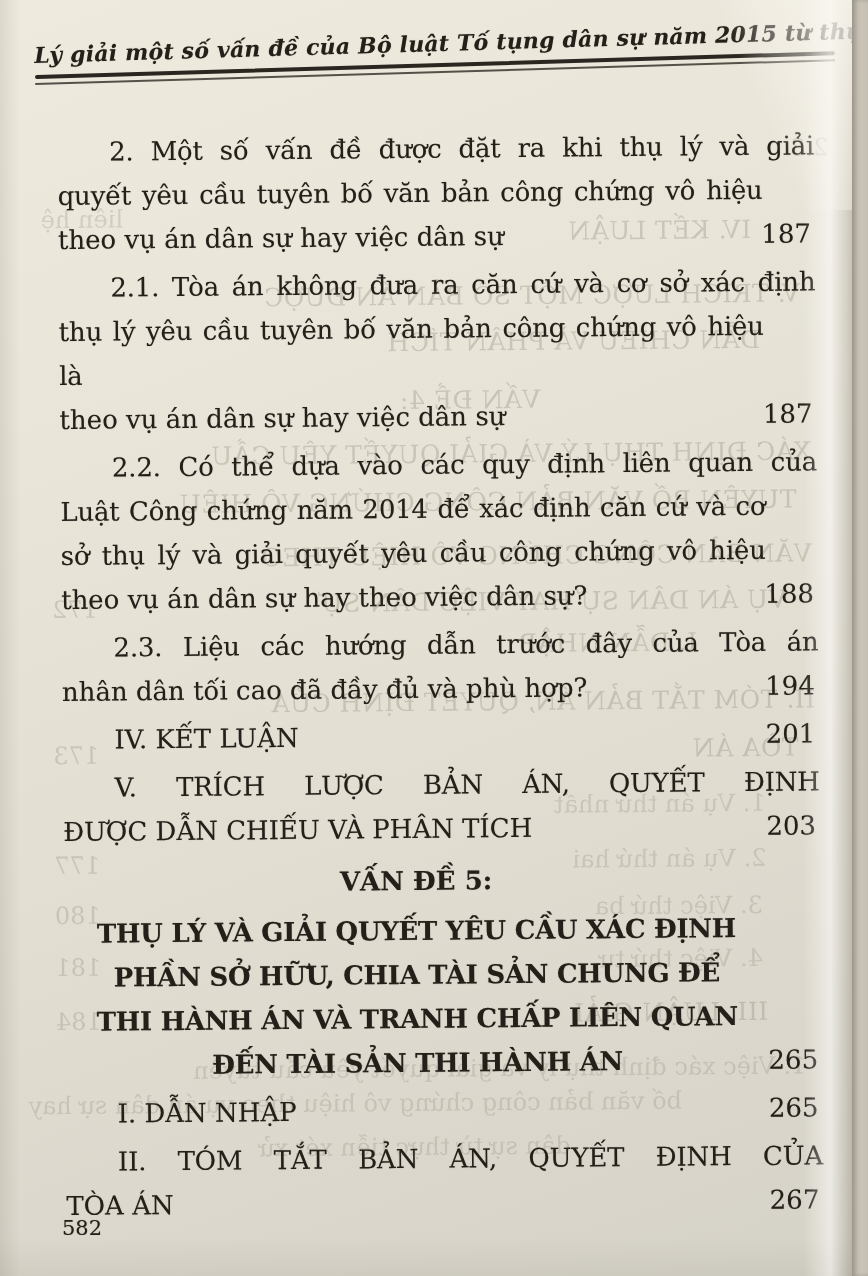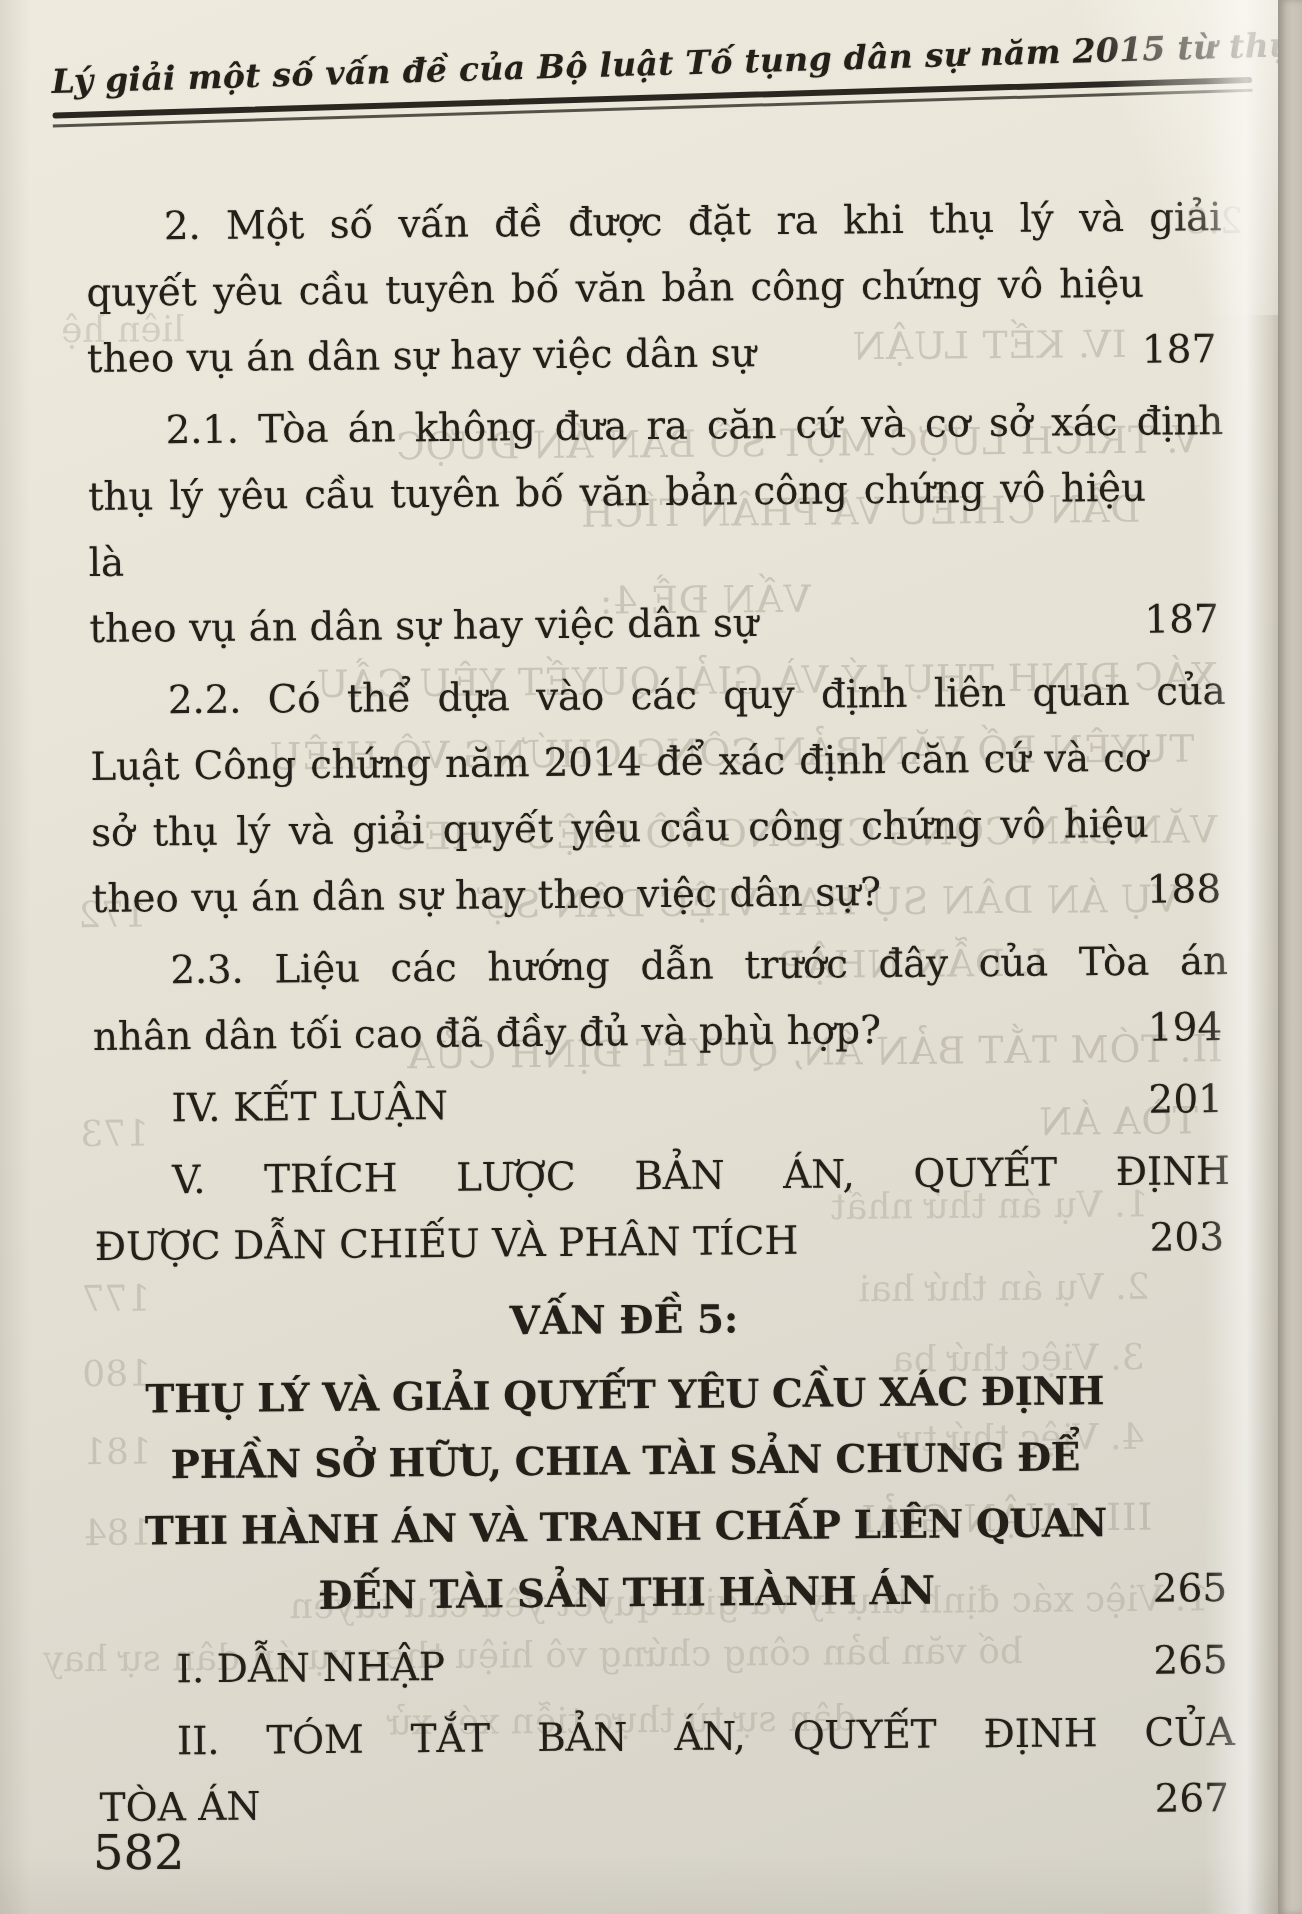--- a/index.html
+++ b/index.html
@@ -44,21 +44,21 @@
   .entry{position:relative;margin-bottom:4px;}
   .line{width:705px;}
   .line.indent{padding-left:52px;}
   .line.just{text-align:justify;text-align-last:justify;letter-spacing:-.2px;}
   .entry.center .line{text-align:center;}
   .entry.bold{font-weight:bold;}
   .entry.center{margin-top:8px;margin-bottom:6px;}
   .entry.big{margin-top:2px;margin-bottom:4px;letter-spacing:-.3px;}
   .pageno{position:absolute;right:0;bottom:0;font-size:26px;font-weight:normal;
     letter-spacing:0;line-height:44px;}
-  .footer{position:absolute;left:62px;top:1216px;font-size:32px;
+  .footer{position:absolute;left:62px;top:1216px;font-size:21px;
     text-shadow:0 0 1px rgba(35,32,27,.32);}
 </style>
 </head>
 <body>
 
 <div class="page">
 
   <div class="ghost-layer">
       <span class="ghost num" style="top: 140px; right: 40px;">2.8</span>
       <span class="ghost lc" style="top: 206px; left: 40px;">liên hệ</span>

